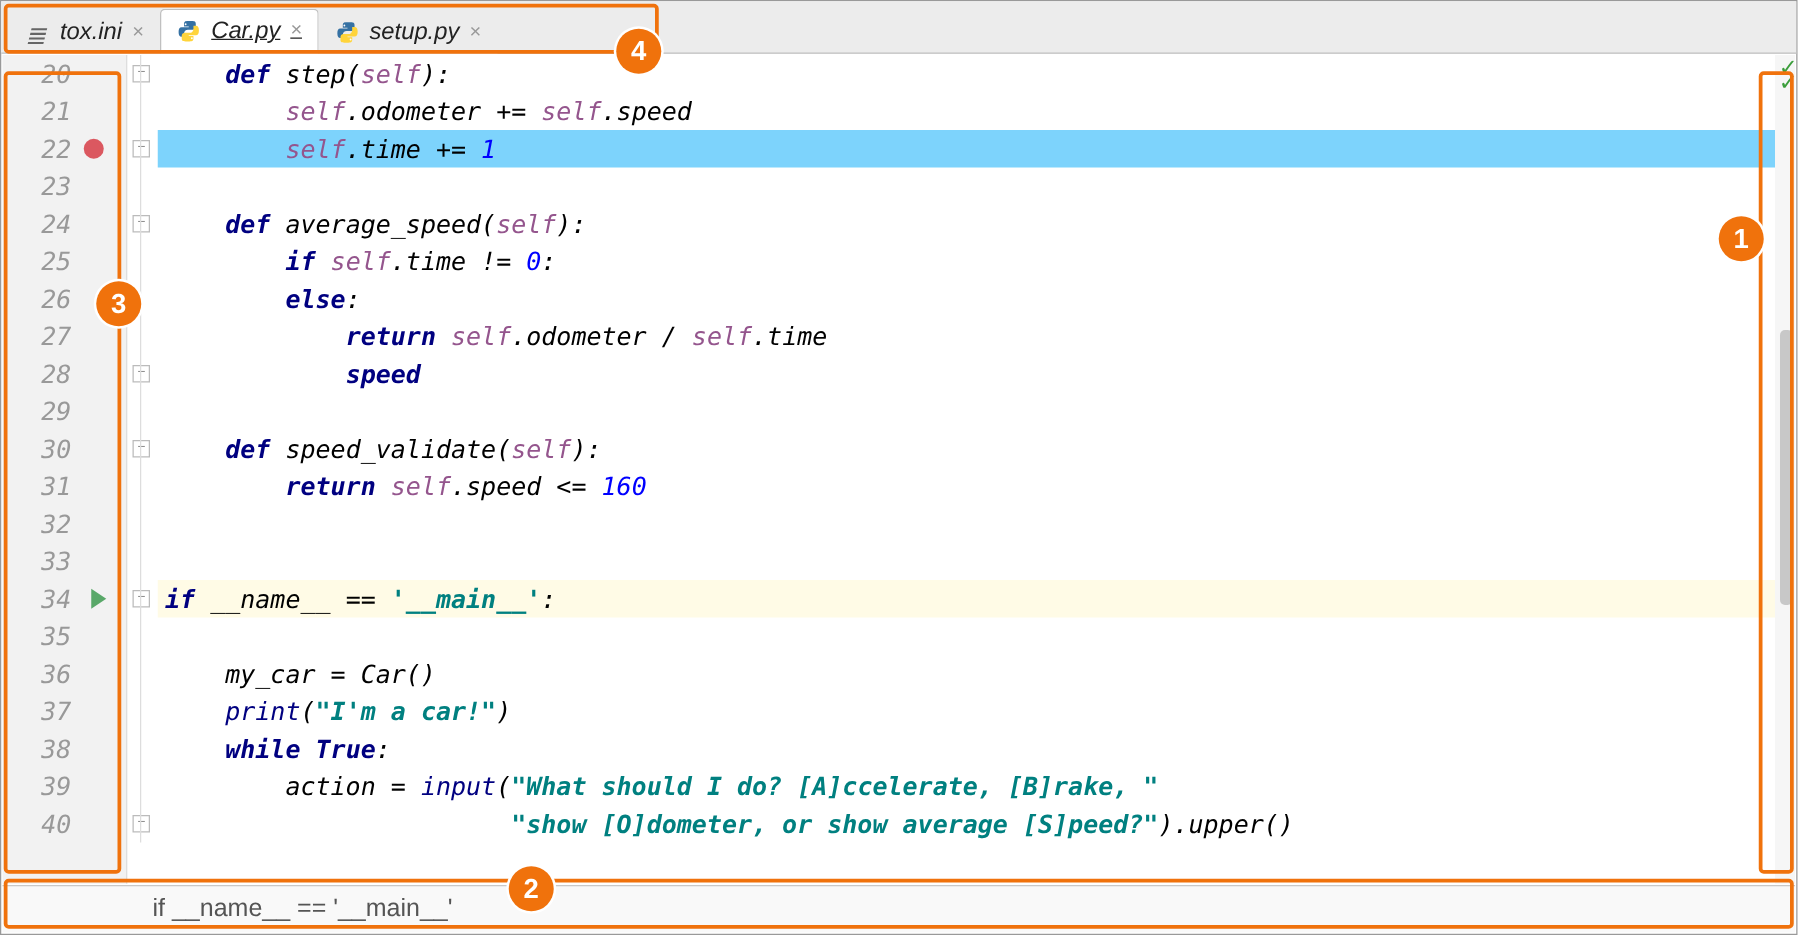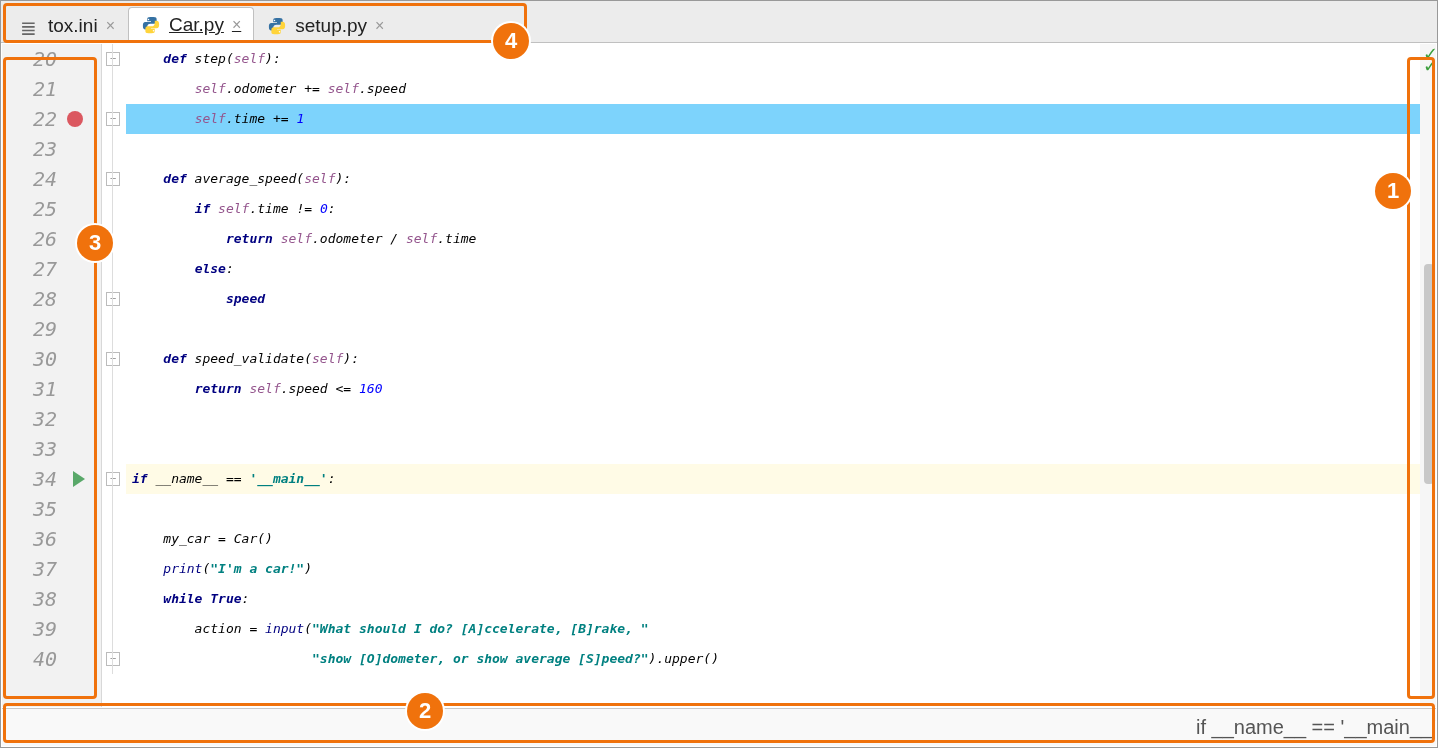--- a/index.html
+++ b/index.html
@@ -18,20 +18,21 @@
     background: #fff;
     position: relative;
   }
   .tabbar {
     height: 42px;
     background: #ececec;
     border-bottom: 1px solid #c0c0c0;
     display: flex;
     align-items: stretch;
     padding-left: 6px;
+    font-style: italic;
   }
   .tab {
     display: flex;
     align-items: center;
     padding: 0 12px;
     gap: 8px;
     border: 1px solid transparent;
     border-bottom: none;
     margin-top: 6px;
     height: 36px;
@@ -119,21 +120,21 @@
     color:#888;
     background:#fff;
   }
   .fold-line {
     position:absolute;
     left:10px; width:1px; background:#ddd;
   }
   .code {
     flex:1;
     font-family:"Menlo","Consolas",monospace;
-    font-size:13px;
+    font-size:20px;
     position:relative;
     overflow:hidden;
   }
   .code-row {
     height:30px;
     line-height:30px;
     white-space:pre;
     padding-left:6px;
   }
   .row-bp { background: #7dd3fc; }
@@ -170,21 +171,20 @@
     position:absolute;
     left:1px; right:1px; bottom:1px;
     height:38px;
     border-top:1px solid #c8c8c8;
     background:#f9f9f9;
     display:flex;
     align-items:center;
     padding-left:120px;
     font-size:20px;
     color:#555;
-    justify-content:flex-end;
   }
   .callout {
     position:absolute;
     width:36px;height:36px;
     border-radius:50%;
     background:#f0720c;
     color:#fff;
     display:flex;
     align-items:center;
     justify-content:center;
@@ -267,22 +267,22 @@
         <div class="fold-marker" style="top: 608px;">−</div>
         <div class="fold-line" style="top: 0px; height: 630px;"></div>
       </div>
     <div class="code" id="code">
         <div class="code-row"><span>    </span><span class="tok-kw">def</span><span> step(</span><span class="tok-self">self</span><span>):</span></div>
         <div class="code-row"><span>        </span><span class="tok-self">self</span><span>.odometer += </span><span class="tok-self">self</span><span>.speed</span></div>
         <div class="code-row row-bp"><span>        </span><span class="tok-self">self</span><span>.time += </span><span class="tok-num">1</span></div>
         <div class="code-row"><span></span></div>
         <div class="code-row"><span>    </span><span class="tok-kw">def</span><span> average_speed(</span><span class="tok-self">self</span><span>):</span></div>
         <div class="code-row"><span>        </span><span class="tok-kw">if</span><span> </span><span class="tok-self">self</span><span>.time != </span><span class="tok-num">0</span><span>:</span></div>
+        <div class="code-row"><span>        </span><span class="tok-kw">else</span><span>:</span></div>
         <div class="code-row"><span>            </span><span class="tok-kw">return</span><span> </span><span class="tok-self">self</span><span>.odometer / </span><span class="tok-self">self</span><span>.time</span></div>
-        <div class="code-row"><span>        </span><span class="tok-kw">else</span><span>:</span></div>
         <div class="code-row"><span>            </span><span class="tok-kw">speed</span></div>
         <div class="code-row"><span></span></div>
         <div class="code-row"><span>    </span><span class="tok-kw">def</span><span> speed_validate(</span><span class="tok-self">self</span><span>):</span></div>
         <div class="code-row"><span>        </span><span class="tok-kw">return</span><span> </span><span class="tok-self">self</span><span>.speed &lt;= </span><span class="tok-num">160</span></div>
         <div class="code-row"><span></span></div>
         <div class="code-row"><span></span></div>
         <div class="code-row row-cursor"><span class="tok-kw">if</span><span> __name__ == </span><span class="tok-str">'__main__'</span><span>:</span></div>
         <div class="code-row"><span></span></div>
         <div class="code-row"><span>    my_car = Car()</span></div>
         <div class="code-row"><span>    </span><span class="tok-builtin">print</span><span>(</span><span class="tok-str">"I'm a car!"</span><span>)</span></div>

